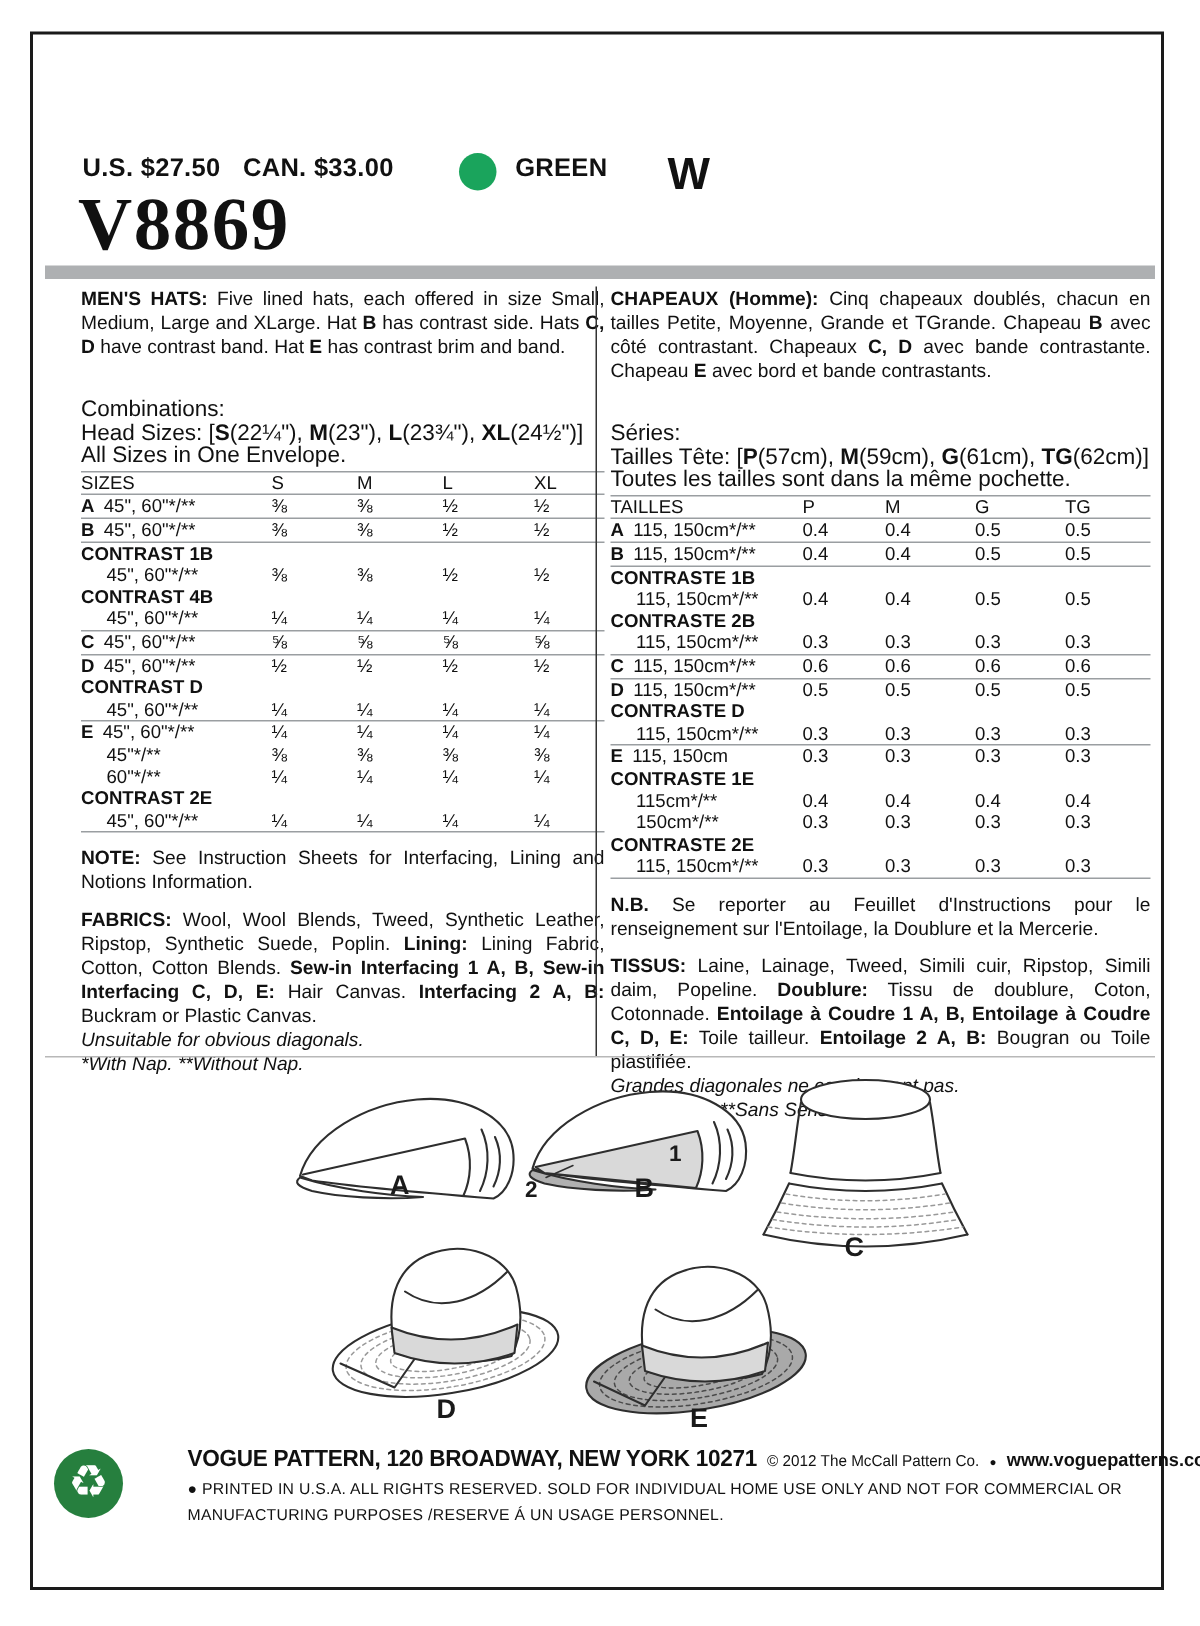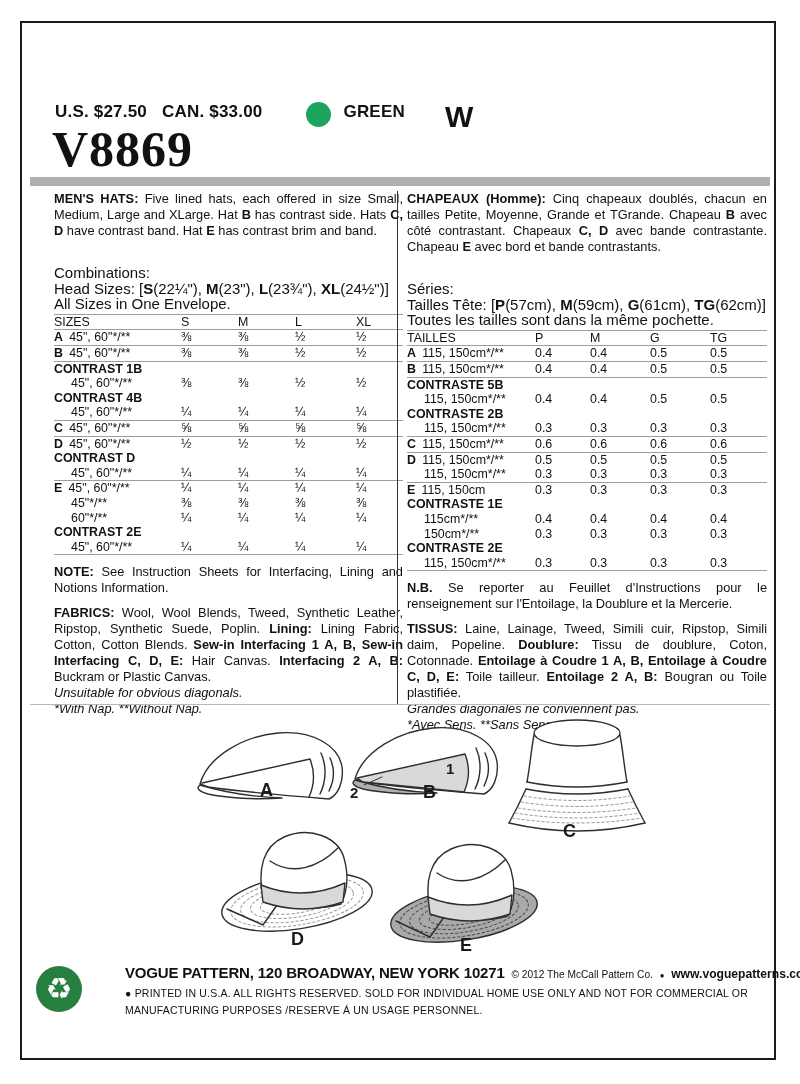--- a/index.html
+++ b/index.html
@@ -204,21 +204,21 @@
           <div class="tc tv">0.5</div>
           <div class="tc tv">0.5</div>
         </div>
         <div class="trow trule">
           <div class="tc"><b>B</b> 115, 150cm*/**</div>
           <div class="tc tv">0.4</div>
           <div class="tc tv">0.4</div>
           <div class="tc tv">0.5</div>
           <div class="tc tv">0.5</div>
         </div>
-        <div class="tgroup trow">CONTRASTE 5B</div>
+        <div class="tgroup trow">CONTRASTE 1B</div>
         <div class="trow">
           <div class="tc tindent">115, 150cm*/**</div>
           <div class="tc tv">0.4</div>
           <div class="tc tv">0.4</div>
           <div class="tc tv">0.5</div>
           <div class="tc tv">0.5</div>
         </div>
         <div class="tgroup trow">CONTRASTE 2B</div>
         <div class="trow trule">
           <div class="tc tindent">115, 150cm*/**</div>
@@ -234,20 +234,21 @@
           <div class="tc tv">0.6</div>
           <div class="tc tv">0.6</div>
         </div>
         <div class="trow">
           <div class="tc"><b>D</b> 115, 150cm*/**</div>
           <div class="tc tv">0.5</div>
           <div class="tc tv">0.5</div>
           <div class="tc tv">0.5</div>
           <div class="tc tv">0.5</div>
         </div>
+        <div class="tgroup trow">CONTRASTE D</div>
         <div class="trow trule">
           <div class="tc tindent">115, 150cm*/**</div>
           <div class="tc tv">0.3</div>
           <div class="tc tv">0.3</div>
           <div class="tc tv">0.3</div>
           <div class="tc tv">0.3</div>
         </div>
         <div class="trow">
           <div class="tc"><b>E</b> 115, 150cm</div>
           <div class="tc tv">0.3</div>

